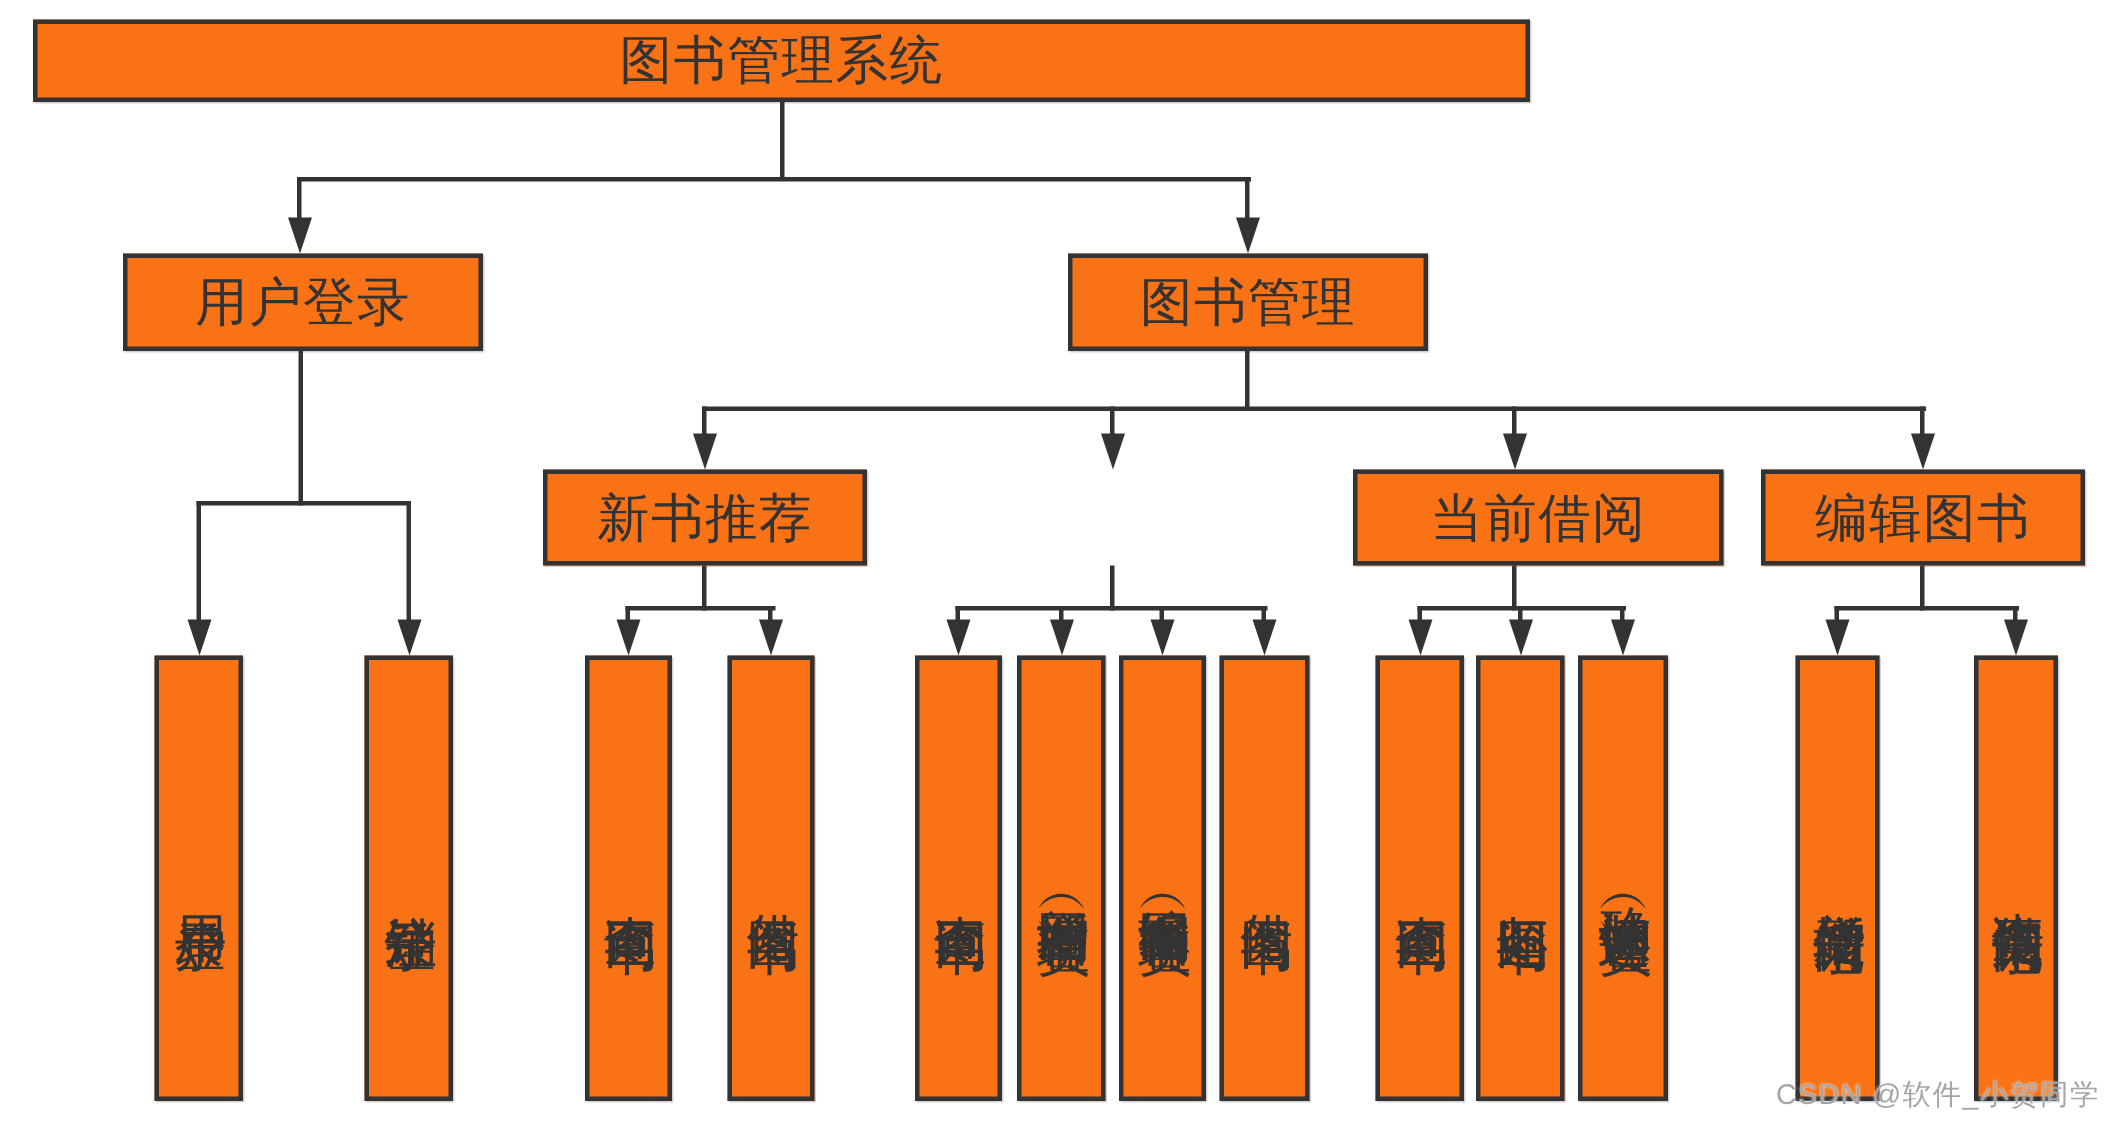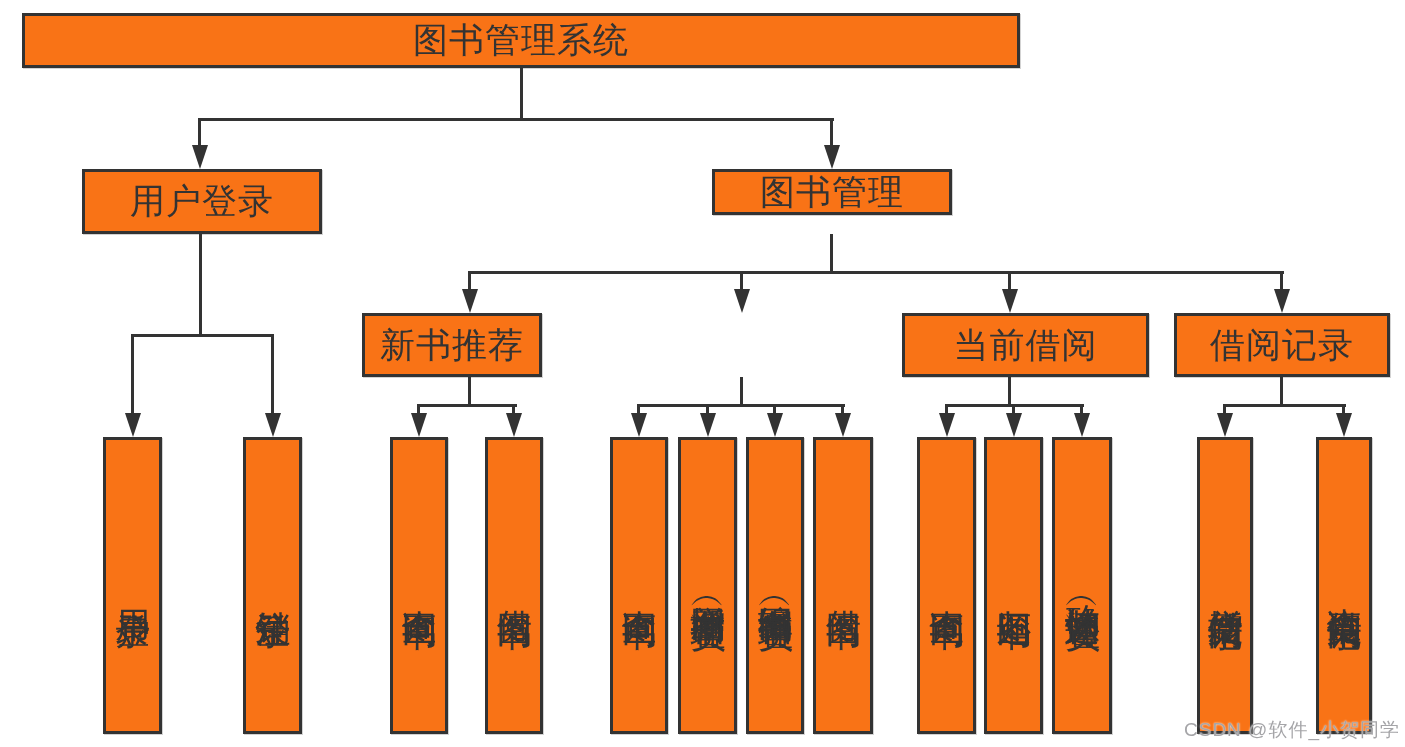--- a/index.html
+++ b/index.html
@@ -57,32 +57,32 @@
 
 <div class="stage">
 
   <div class="box" style="left:22px; top:13px; width:998px; height:55px;">
     <span>图书管理系统</span>
   </div>
 
   <div class="box" style="left:82px; top:169px; width:240px; height:65px;">
     <span>用户登录</span>
   </div>
-  <div class="box" style="left:712px; top:169px; width:240px; height:46px;">
+  <div class="box" style="left:712px; top:169px; width:240px; height:65px;">
     <span>图书管理</span>
   </div>
 
-  <div class="box" style="left:362px; top:313px; width:180px; height:64px;font-family:Liberation Mono, monospace;">
+  <div class="box" style="left:362px; top:313px; width:216px; height:64px;font-family:Liberation Mono, monospace;">
     <span>新书推荐</span>
   </div>
   <div class="box" style="left:902px; top:313px; width:247px; height:64px;">
     <span>当前借阅</span>
   </div>
   <div class="box" style="left:1174px; top:313px; width:216px; height:64px;">
-    <span>借阅记录</span>
+    <span>编辑图书</span>
   </div>
 
   <div class="box" style="left:103px; top:437px; width:59px; height:297px;">
     <span class="leaf-label">用户登录</span>
   </div>
   <div class="box" style="left:243px; top:437px; width:59px; height:297px;">
     <span class="leaf-label">注销登录</span>
   </div>
 
   <div class="box" style="left:390px; top:437px; width:58px; height:297px;">

